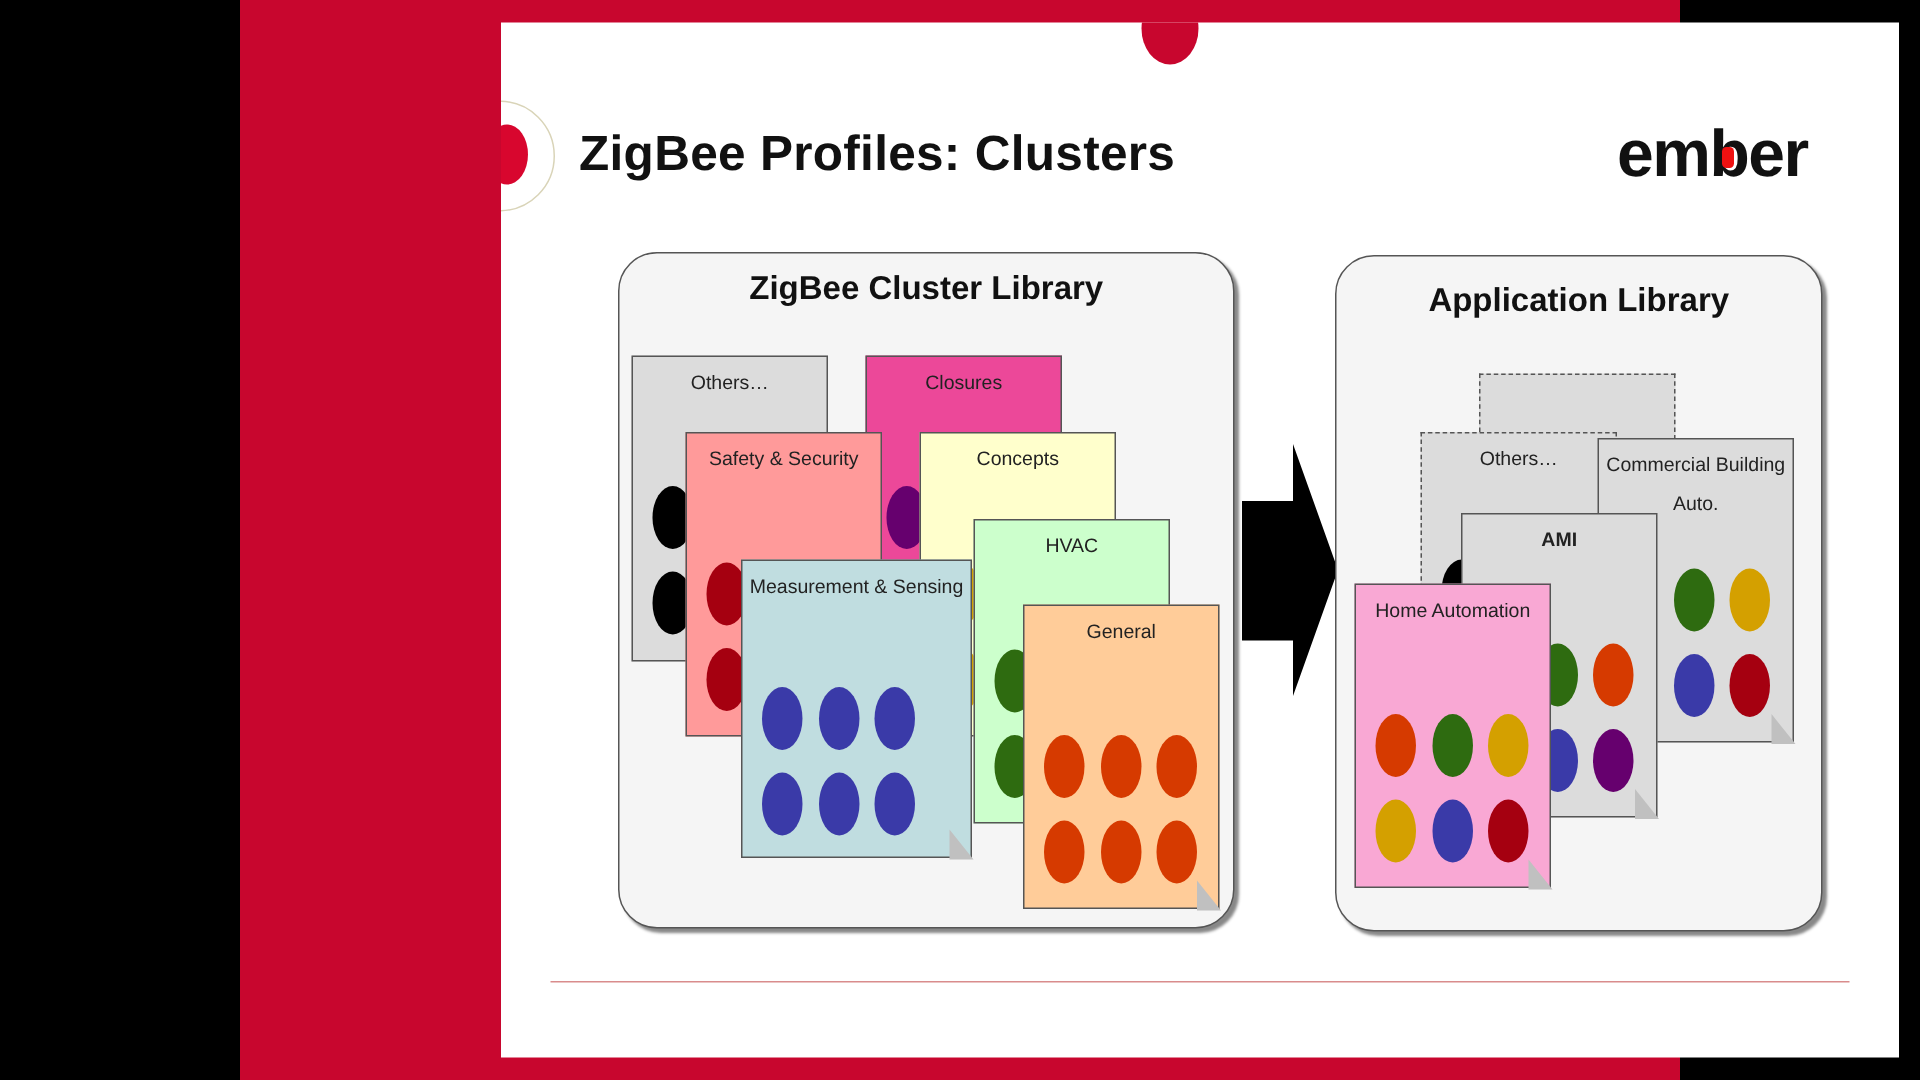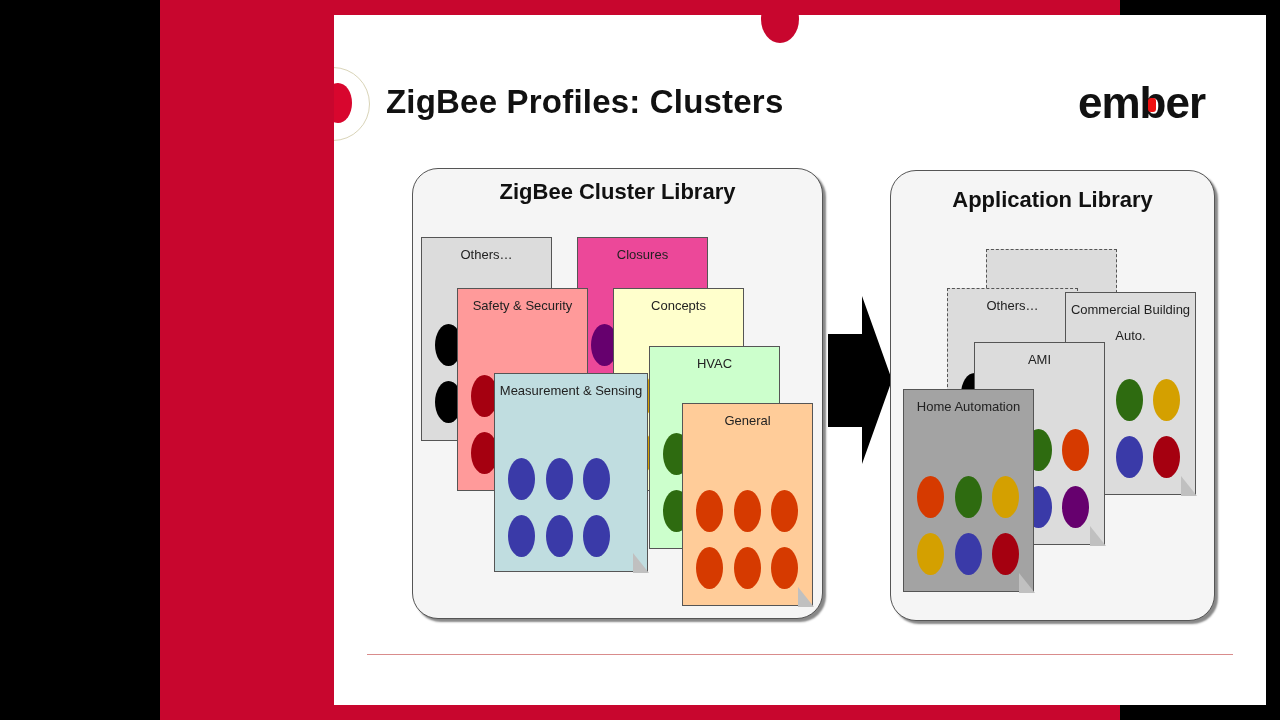--- a/index.html
+++ b/index.html
@@ -107,30 +107,30 @@
 
       <div class="card" style="left:174px; top:93px; width:131px; height:203px; background:#dcdcdc;margin-top:28px;">
         <div class="card-label" style="left:-2px; right:-2px;">Commercial Building Auto.</div>
         <div class="dot" style="left:50px; top:86px; background:#2e6b10;"></div>
         <div class="dot" style="left:87px; top:86px; background:#d4a000;"></div>
         <div class="dot" style="left:50px; top:143px; background:#3a3aa8;"></div>
         <div class="dot" style="left:87px; top:143px; background:#a50010;"></div>
         <div class="curl"></div>
       </div>
 
-      <div class="card" style="left:83px; top:171px; width:131px; height:203px; background:#dcdcdc;">
+      <div class="card" style="left:83px; top:171px; width:131px; height:203px; background:#dcdcdc;font-weight:bold;">
         <div class="card-label">AMI</div>
         <div class="dot" style="left:50px; top:86px; background:#2e6b10;"></div>
         <div class="dot" style="left:87px; top:86px; background:#d63a00;"></div>
         <div class="dot" style="left:50px; top:143px; background:#3a3aa8;"></div>
         <div class="dot" style="left:87px; top:143px; background:#66006e;"></div>
         <div class="curl"></div>
       </div>
 
-      <div class="card" style="left:12px; top:218px; width:131px; height:203px; background:#a3a3a3;">
+      <div class="card" style="left:12px; top:218px; width:131px; height:203px; background:#f9a8d4;">
         <div class="card-label">Home Automation</div>
         <div class="dot" style="left:13px; top:86px; background:#d63a00;"></div>
         <div class="dot" style="left:51px; top:86px; background:#2e6b10;"></div>
         <div class="dot" style="left:88px; top:86px; background:#d4a000;"></div>
         <div class="dot" style="left:13px; top:143px; background:#d4a000;"></div>
         <div class="dot" style="left:51px; top:143px; background:#3a3aa8;"></div>
         <div class="dot" style="left:88px; top:143px; background:#a50010;"></div>
         <div class="curl"></div>
       </div>
     </div>

